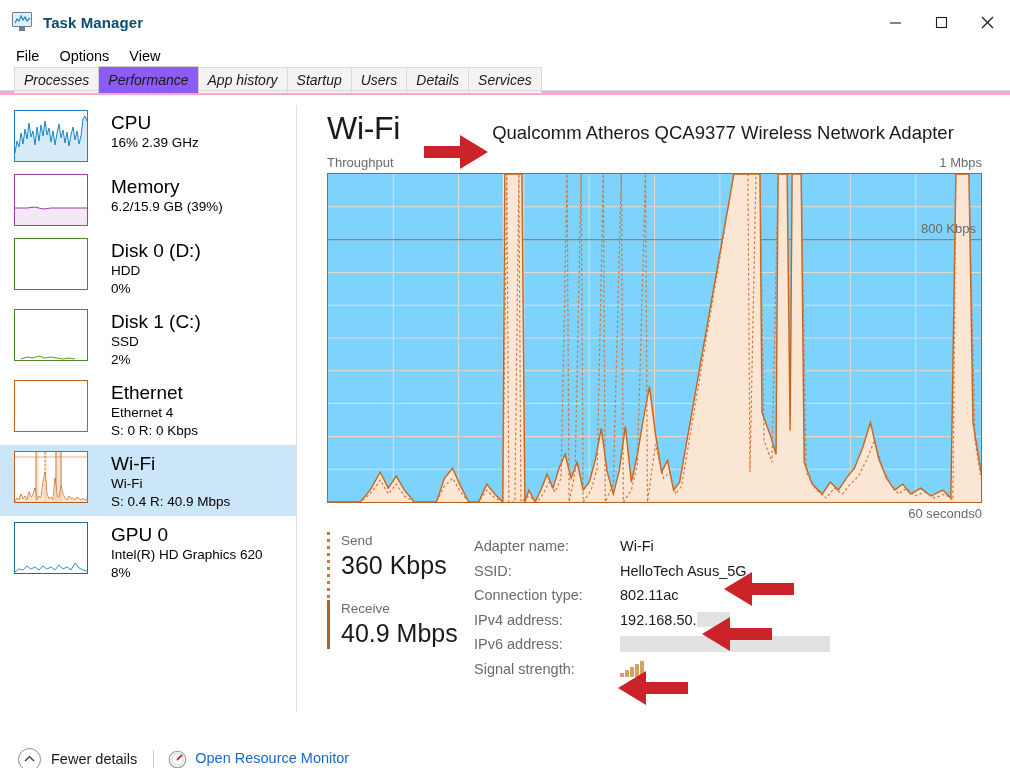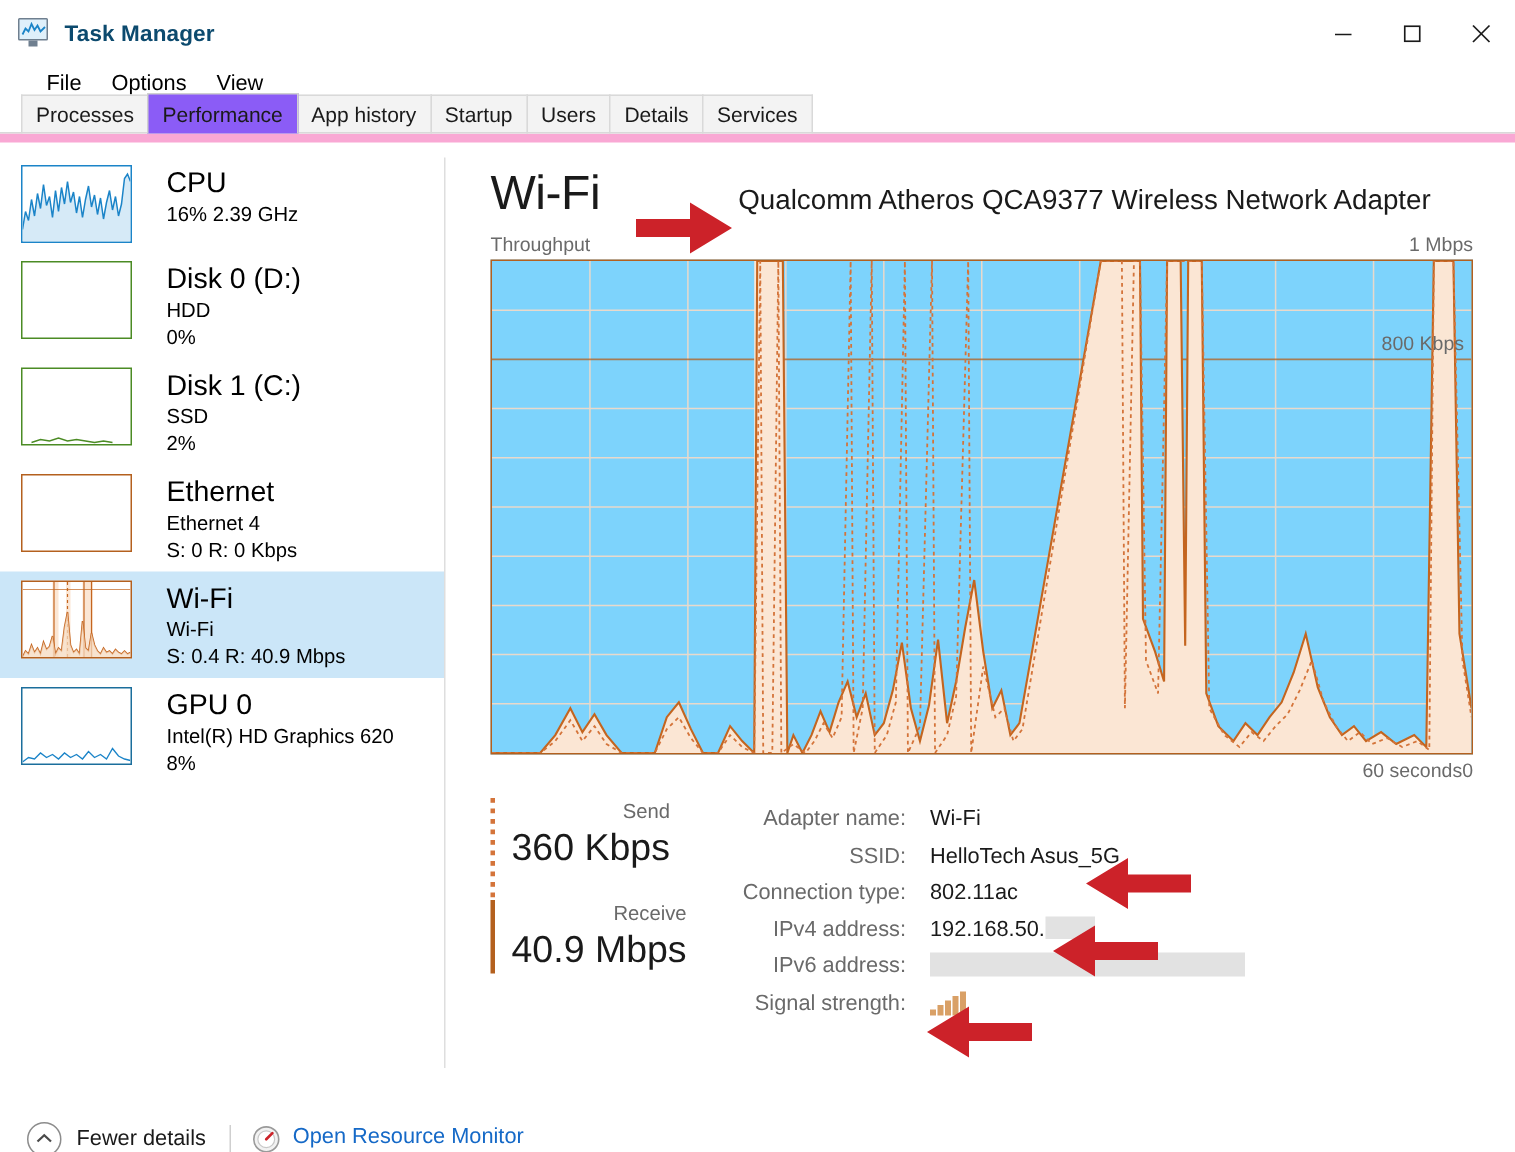--- a/index.html
+++ b/index.html
@@ -24,27 +24,27 @@
     position:absolute; left:7px; top:15px; width:6px; height:4px; background:#6f7f8f;
   }
   #app-icon svg{ position:absolute; left:1.5px; top:1.5px; }
   #app-title{ font-size:15px; margin-left:9px; color:#0c4a6e; letter-spacing:.1px;font-weight:bold; }
 
   .wbtns{ position:absolute; right:0; top:0; height:44px; display:flex; }
   .wbtn{ width:46px; height:44px; display:flex; align-items:center; justify-content:center; }
   .wbtn svg{ display:block; }
 
   
-  #menubar{ height:24px; display:flex; align-items:center; padding-left:31px; gap:20px; }
+  #menubar{ height:24px; display:flex; align-items:center; padding-left:16px; gap:20px; }
   .menu-item{ font-size:14.5px; color:#000; }
 
   
   #tabstrip{
-    height:27px; display:flex; align-items:flex-end;
-    padding-left:14px; border-bottom:6px solid #f9a8d4; position:relative;
+    height:27px; display:flex; align-items:center;
+    padding-left:14px; border-bottom:4px solid #f9a8d4; position:relative;font-style:italic;
   }
   .tab{
     font-size:14px; color:#1a1a1a; padding:4px 9px 5px 9px;
     border:1px solid #d9d9d9; border-bottom:none; background:#f3f3f3;
     margin-right:-1px; line-height:16px; height:26px;
     display:flex; align-items:center;
   }
   .tab.active{ background:#8b5cf6; position:relative; z-index:3; border-color:#d0d0d0; height:27px; }
   #tabstrip:after{
     content:""; position:absolute; left:0; right:0; bottom:0; height:1px; background:#d9d9d9;
@@ -80,21 +80,21 @@
     background:#7dd3fc; overflow:hidden;
   }
   #graph-box svg{ display:block; }
   #kbps-label{
     position:absolute; right:5px; top:47px; font-size:13px; color:#6a6a6a;
     background:transparent;
   }
   #graph-foot{ display:flex; justify-content:flex-end; font-size:13px; color:#6a6a6a; margin-top:3px; }
 
   
-  #stats{ display:flex; margin-top:11px;text-align:right; }
+  #stats{ display:flex; margin-top:11px; }
   #stats-left{ width:147px; flex:none; }
   .stat-block{ display:flex; }
   .stat-marker{ width:3px; flex:none; margin-right:11px; }
   .stat-marker.solid{ background:#b4601e; }
   .stat-marker.dotted{
     background-image:linear-gradient(#d4743a 50%, rgba(255,255,255,0) 0%);
     background-size:3px 7px; background-repeat:repeat-y;
   }
   .stat-label{ font-size:13.5px; color:#6a6a6a; line-height:18px; }
   .stat-value{ font-size:25px; color:#1a1a1a; line-height:31px; font-weight:400; }
@@ -190,20 +190,32 @@
           <polyline points="0,50 0,42 2,30 4,36 6,22 8,33 10,18 12,28 14,12 16,26 18,20 20,34 22,16 24,30 26,14 28,25 30,10 32,24 34,17 36,31 38,20 40,34 42,22 44,13 46,27 48,19 50,32 52,21 54,35 56,24 58,16 60,29 62,20 64,33 66,25 68,8 70,5 72,10 72,50" fill="#d6eaf7" stroke="none"></polyline>
           <polyline points="0,42 2,30 4,36 6,22 8,33 10,18 12,28 14,12 16,26 18,20 20,34 22,16 24,30 26,14 28,25 30,10 32,24 34,17 36,31 38,20 40,34 42,22 44,13 46,27 48,19 50,32 52,21 54,35 56,24 58,16 60,29 62,20 64,33 66,25 68,8 70,5 72,10" fill="none" stroke="#1b84c8" stroke-width="1"></polyline>
         </svg>
       </div>
       <div class="side-text">
         <div class="side-title">CPU</div>
         <div class="side-sub">16%  2.39 GHz</div>
       </div>
     </div>
 
+    <div class="side-item">
+      <div class="thumb" style="border-color:#9b3fa1">
+        <svg width="72" height="50" viewBox="0 0 72 50" preserveAspectRatio="none">
+          <polyline points="0,50 0,33 12,33 20,32 28,34 36,33 48,33 60,33 72,33 72,50" fill="#f4e8f6" stroke="none"></polyline>
+          <polyline points="0,33 12,33 20,32 28,34 36,33 48,33 60,33 72,33" fill="none" stroke="#9b3fa1" stroke-width="1"></polyline>
+        </svg>
+      </div>
+      <div class="side-text">
+        <div class="side-title">Memory</div>
+        <div class="side-sub">6.2/15.9 GB (39%)</div>
+      </div>
+    </div>
 
     <div class="side-item">
       <div class="thumb" style="border-color:#4b8b24"></div>
       <div class="side-text">
         <div class="side-title">Disk 0 (D:)</div>
         <div class="side-sub">HDD</div>
         <div class="side-sub">0%</div>
       </div>
     </div>
 

